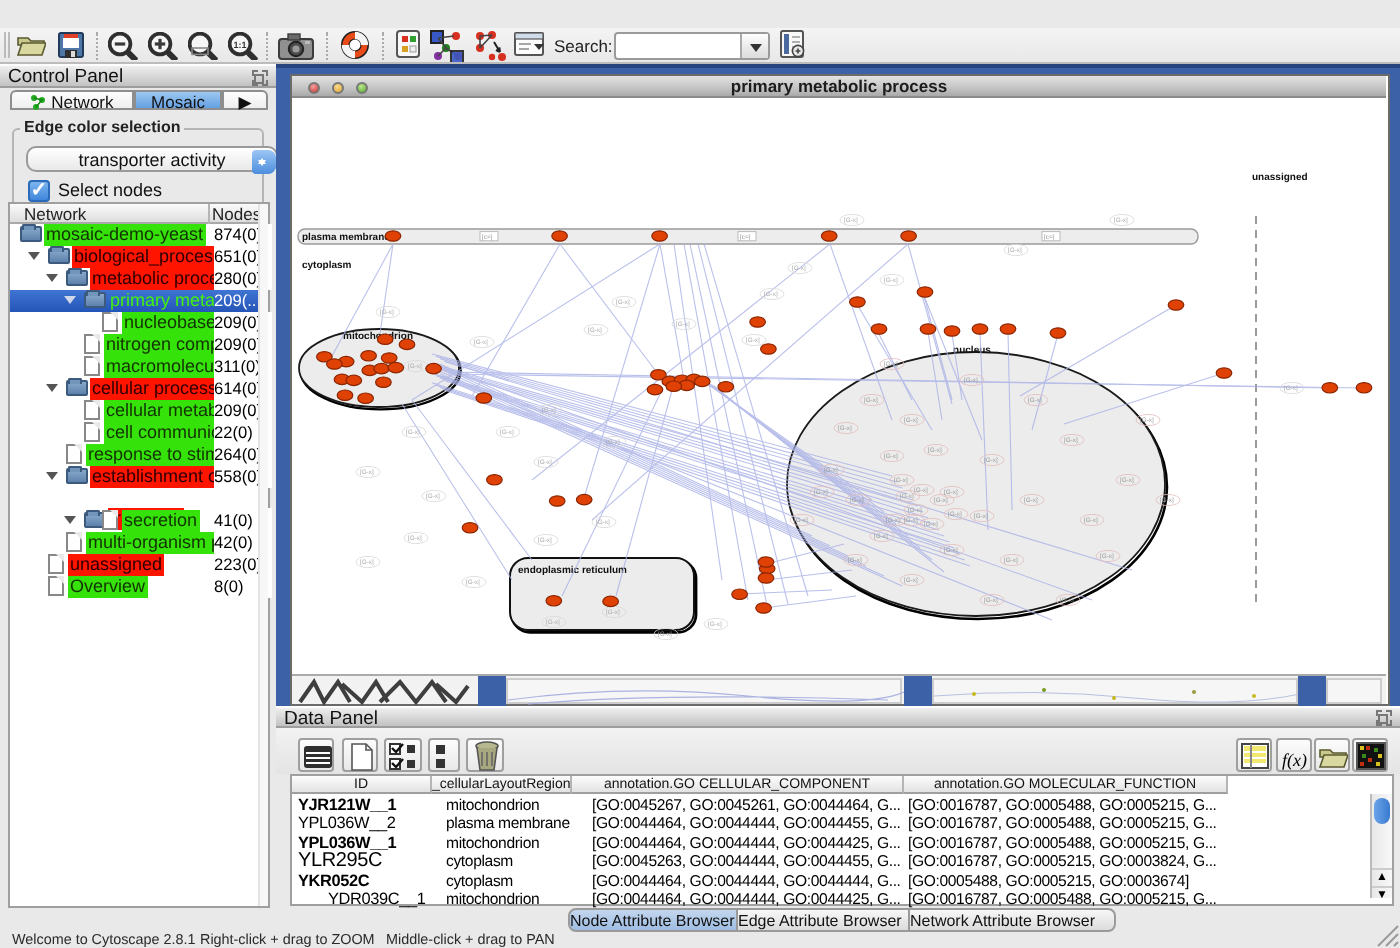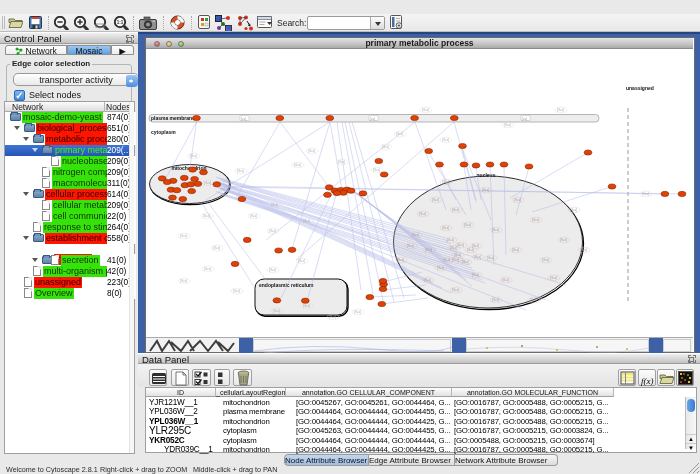--- a/index.html
+++ b/index.html
@@ -656,21 +656,21 @@
               <rect x="10" y="10" width="2" height="2" fill="#d8c020"></rect>
               <rect x="2" y="10" width="2" height="2" fill="#c03010"></rect>
             </g>
           </svg></div>
 </div>
 <div id="dtable" class="abs">
 <div class="dhead" style="left:0px;width:70px">ID</div>
 <div class="dhead" style="left:70px;width:70px">_cellularLayoutRegion</div>
 <div class="dhead" style="left:140px;width:166px">annotation.GO CELLULAR_COMPONENT</div>
 <div class="dhead" style="left:306px;width:162px">annotation.GO MOLECULAR_FUNCTION</div>
-<div class="drow" style="left:3px;top:9.6px;width:66px;font-weight:normal;font-size:8.2px">YJR121W__1</div>
+<div class="drow" style="left:3px;top:9.6px;width:66px;font-weight:bold;font-size:8.2px">YJR121W__1</div>
 <div class="drow" style="left:77px;top:9.6px;width:62px">mitochondrion</div>
 <div class="drow" style="left:150px;top:9.6px;width:155px">[GO:0045267, GO:0045261, GO:0044464, G...</div>
 <div class="drow" style="left:308px;top:9.6px;width:158px">[GO:0016787, GO:0005488, GO:0005215, G...</div>
 <div class="drow" style="left:3px;top:19.15px;width:66px;font-weight:normal;font-size:8.2px">YPL036W__2</div>
 <div class="drow" style="left:77px;top:19.15px;width:62px">plasma membrane</div>
 <div class="drow" style="left:150px;top:19.15px;width:155px">[GO:0044464, GO:0044444, GO:0044455, G...</div>
 <div class="drow" style="left:308px;top:19.15px;width:158px">[GO:0016787, GO:0005488, GO:0005215, G...</div>
 <div class="drow" style="left:3px;top:28.7px;width:66px;font-weight:bold;font-size:8.2px">YPL036W__1</div>
 <div class="drow" style="left:77px;top:28.7px;width:62px">mitochondrion</div>
 <div class="drow" style="left:150px;top:28.7px;width:155px">[GO:0044464, GO:0044444, GO:0044425, G...</div>

